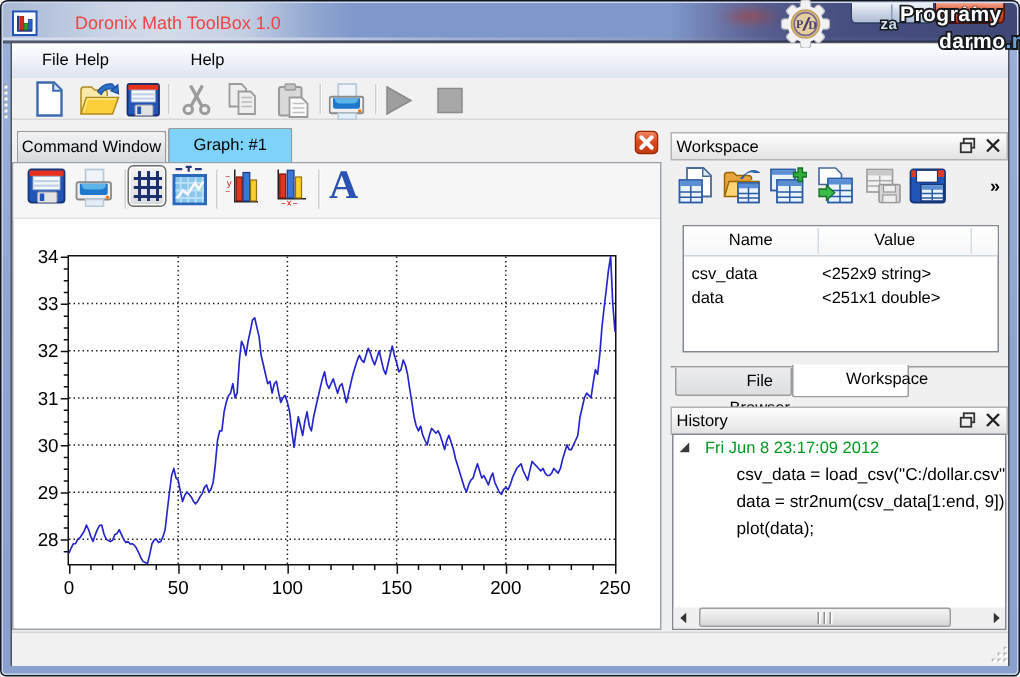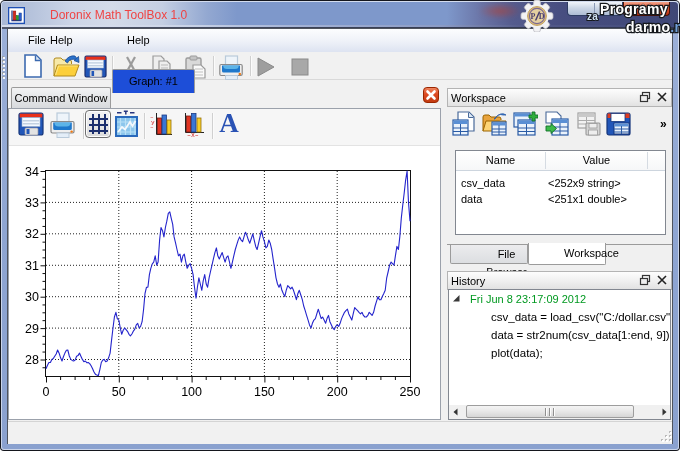--- a/index.html
+++ b/index.html
@@ -15,22 +15,22 @@
   #titledark{position:absolute;left:2px;top:27px;width:676px;height:2px;background:linear-gradient(90deg,#51596e 0px,#3c4358 300px,#2e3450 680px);}
   #client{position:absolute;left:8px;top:29px;width:664px;height:414px;background:#f0f0f0;box-shadow:0 0 0 1px #4e535d;}
   #menubar{position:absolute;left:8px;top:29px;width:664px;height:23px;background:linear-gradient(180deg,#fcfdfe,#eef1f8 55%,#dde3f1);}
   .menuitem{position:absolute;top:34px;font-size:11px;color:#000;}
   #toolbar{position:absolute;left:8px;top:52px;width:664px;height:27px;background:#f1f1f1;border-bottom:1px solid #d9d9d9;}
   #tabstrip{position:absolute;left:8px;top:80px;width:664px;height:28px;background:#f1f1f1;}
   .sep{position:absolute;top:56px;width:1px;height:20px;background:#d0d0d0;border-right:1px solid #fbfbfb;}
   .tab{position:absolute;font-size:11px;color:#000;text-align:center;box-sizing:border-box;}
   #tab1{left:11px;top:87px;width:100px;height:21px;border:1px solid #9b9b9b;border-bottom:none;border-radius:2px 2px 0 0;
     background:linear-gradient(180deg,#f2f3f4,#e4e6e8 50%,#d8dadd);line-height:21px;}
-  #tab2{left:112px;top:69px;width:83px;height:24px;border:1px solid #9b9b9b;border-bottom:none;border-radius:2px 2px 0 0;
-    background:#1d4ed8;line-height:23px;}
+  #tab2{left:112px;top:85px;width:83px;height:24px;border:1px solid #9b9b9b;border-bottom:none;border-radius:2px 2px 0 0;
+    background:#7dd3fc;line-height:23px;}
   #pane{position:absolute;left:8px;top:108px;width:433px;height:312px;background:#fff;border:1px solid #9ba1ab;box-sizing:border-box;}
   #gtoolbar{position:absolute;left:9px;top:109px;width:431px;height:37px;background:#f6f6f6;border-bottom:1px solid #e3e3e3;box-sizing:border-box;}
   .gsep{position:absolute;top:113px;width:1px;height:26px;background:#d0d0d0;border-right:1px solid #fbfbfb;}
   #dock{position:absolute;left:447px;top:85px;width:225px;height:336px;background:#f0f0f0;}
   .phead{position:absolute;left:447px;width:225px;height:19px;border:1px solid #b4b4b4;box-sizing:border-box;
     background:linear-gradient(180deg,#fdfdfd,#efefef 55%,#e2e2e2);}
   .phead .ptitle{position:absolute;left:3px;top:3px;font-size:11px;color:#000;}
   #wstable{position:absolute;left:455px;top:150px;width:211px;height:85px;background:#fff;border:1px solid #828790;box-sizing:border-box;}
   .btab{position:absolute;font-size:11px;color:#000;text-align:center;box-sizing:border-box;padding-left:35px;}
   #btab1{left:450px;top:245px;width:78px;height:19px;border:1px solid #9b9b9b;border-top:none;border-radius:0 0 2px 2px;

